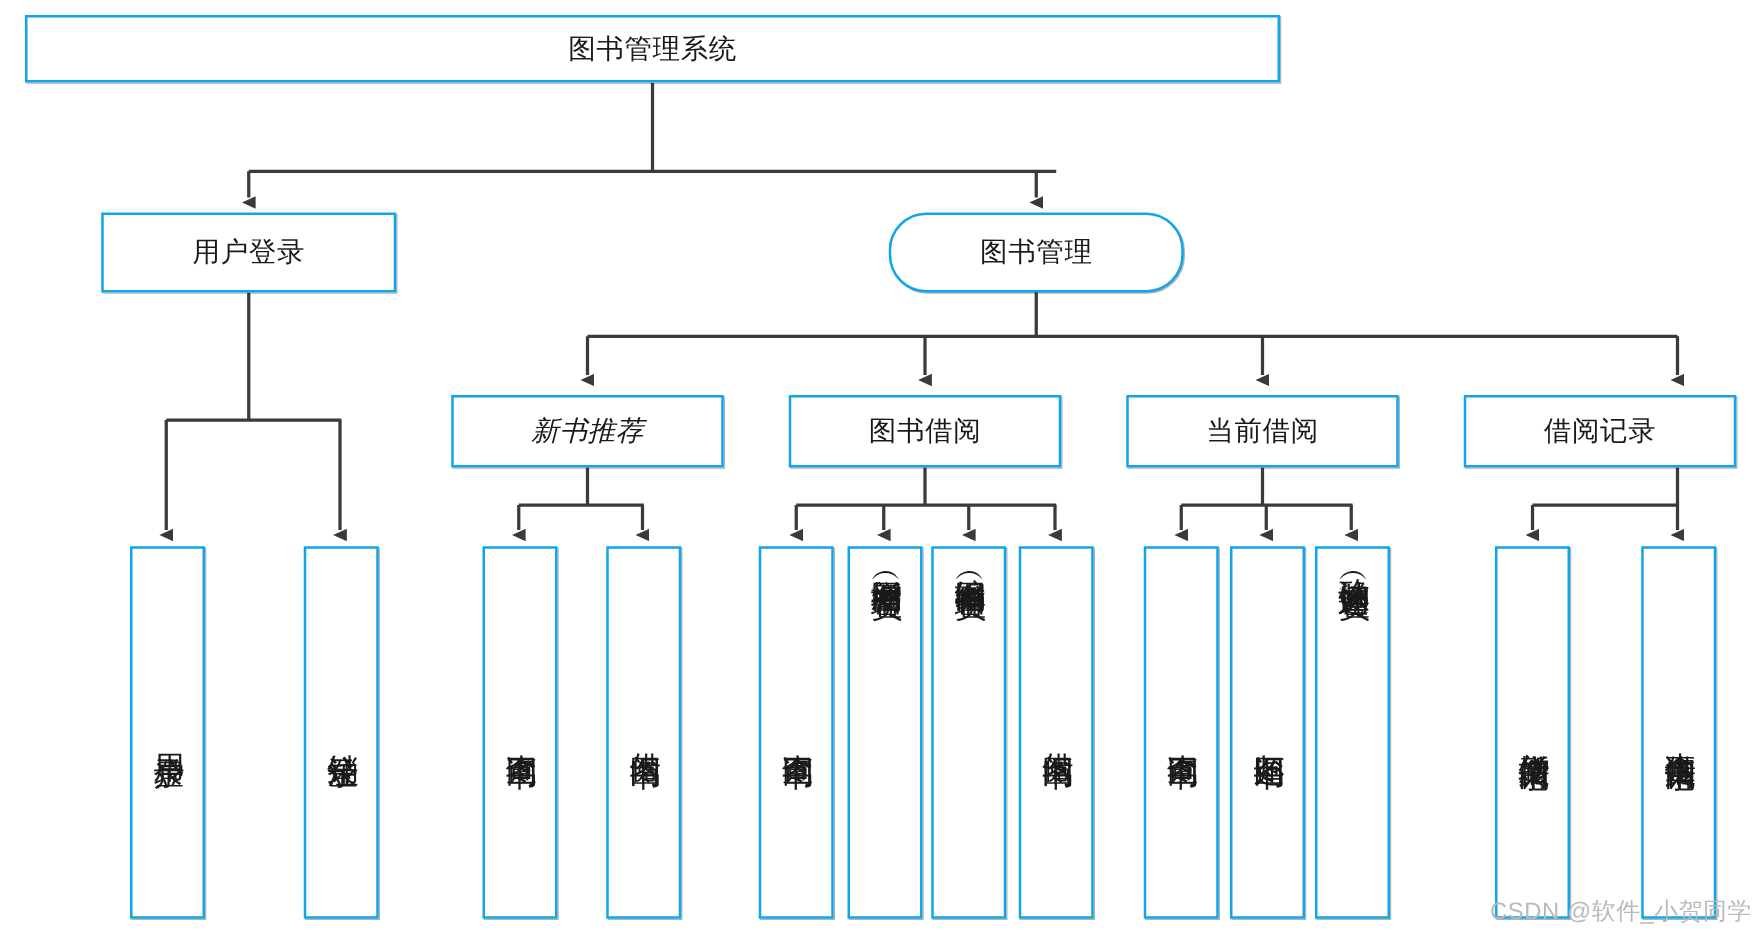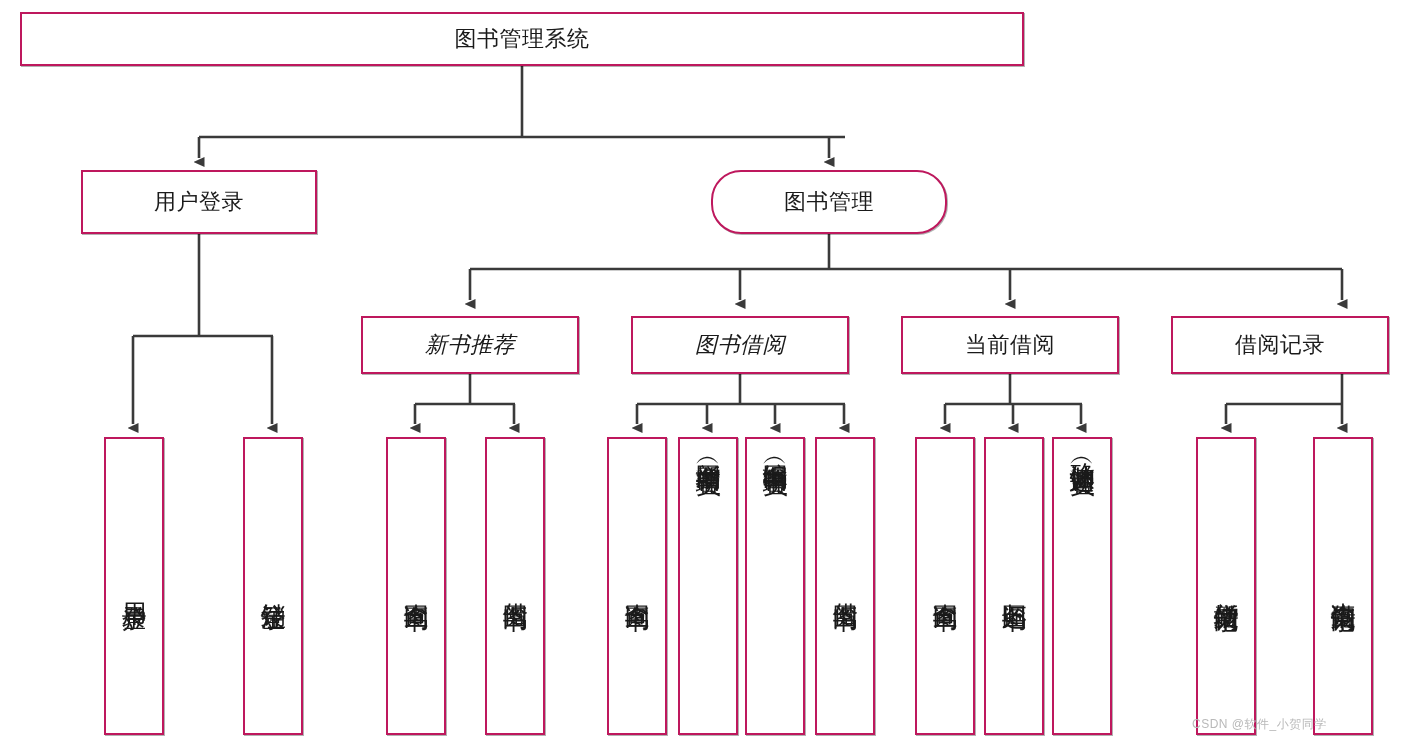--- a/index.html
+++ b/index.html
@@ -21,21 +21,21 @@
     position: absolute;
     left: 0;
     top: 0;
     width: 1405px;
     height: 747px;
     pointer-events: none;
   }
   .node {
     position: absolute;
     box-sizing: border-box;
-    border: 2px solid #be185d;
+    border: 2px solid #0ea5e9;
     background: #ffffff;
     display: flex;
     align-items: center;
     justify-content: center;
     color: #1a1a1a;
     box-shadow: 1px 1px 0 rgba(0,0,0,0.30);
   }
   .node .label {
     display: block;
     text-align: center;
@@ -57,21 +57,21 @@
     line-height: 1.02;
     letter-spacing: 1.5px;
     white-space: nowrap;
   }
   .node.vert.centered {
     align-items: center;
     padding-top: 0;
   }
   .watermark {
     position: absolute;
-    font-size: 12px;
+    font-size: 19px;
     color: #b9b9b9;
     white-space: nowrap;
     letter-spacing: 0.5px;
   }
 </style>
 </head>
 <body>
 
 <div id="canvas">
 
@@ -134,21 +134,21 @@
   </div>
 
   <div class="node horiz" style="left:711px; top:170px; width:236px; height:64px;border-radius:30px;">
     <span class="label">图书管理</span>
   </div>
 
   <div class="node horiz" style="left:361px; top:316px; width:218px; height:58px;font-style:italic;">
     <span class="label">新书推荐</span>
   </div>
 
-  <div class="node horiz" style="left:631px; top:316px; width:218px; height:58px;font-style:italic;">
+  <div class="node horiz" style="left:631px; top:316px; width:218px; height:58px;">
     <span class="label">图书借阅</span>
   </div>
 
   <div class="node horiz" style="left:901px; top:316px; width:218px; height:58px;">
     <span class="label">当前借阅</span>
   </div>
 
   <div class="node horiz" style="left:1171px; top:316px; width:218px; height:58px;">
     <span class="label">借阅记录</span>
   </div>

